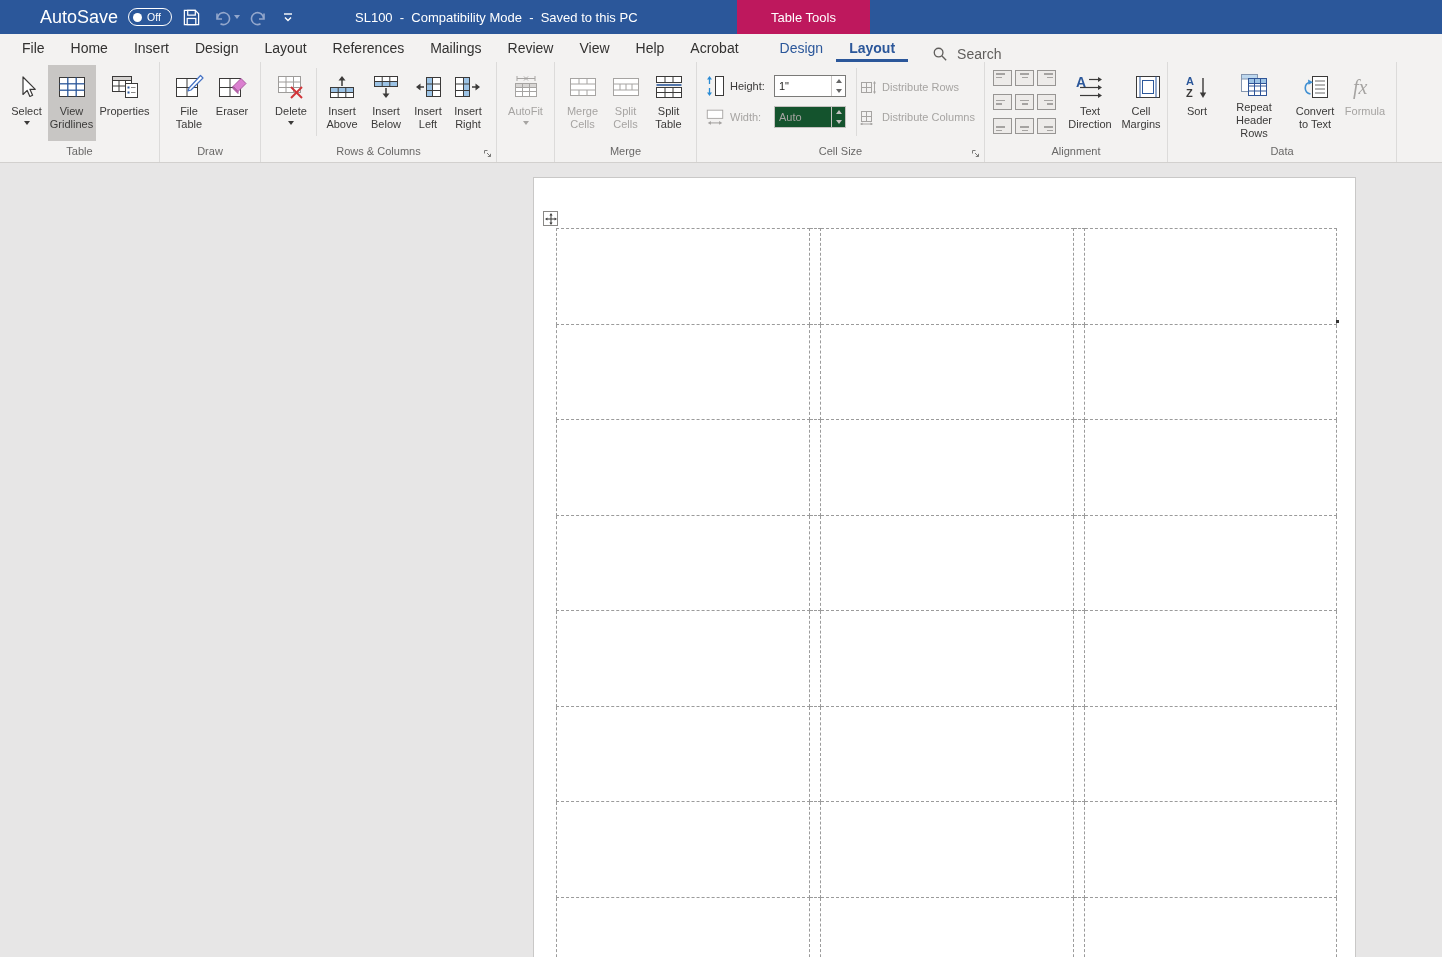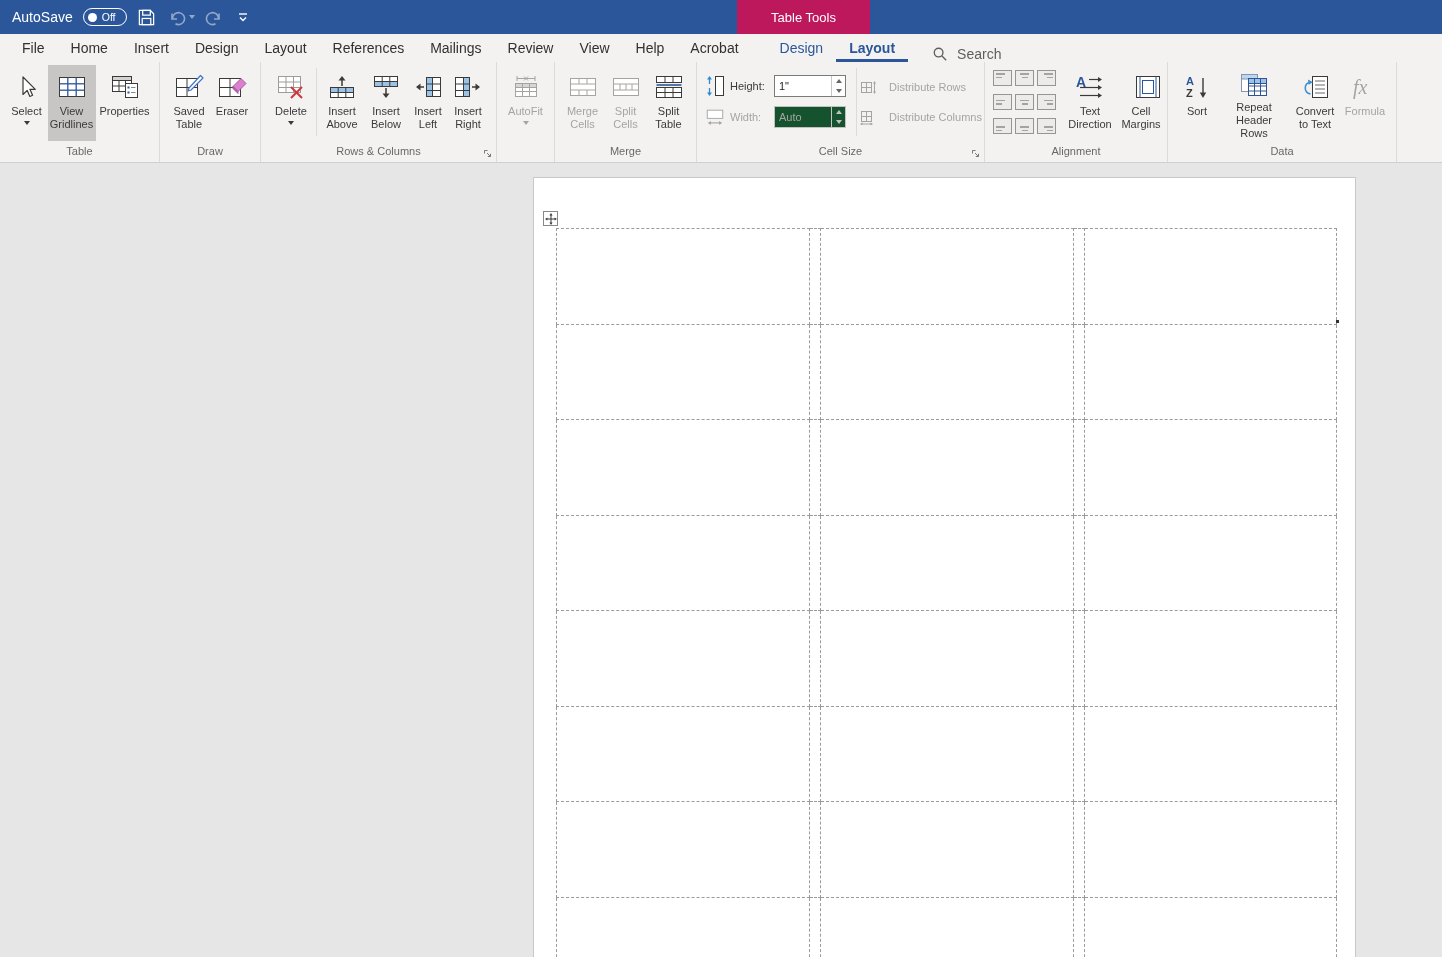--- a/index.html
+++ b/index.html
@@ -2,21 +2,21 @@
 <html><head>
 <meta charset="utf-8">
 <style>
   * { margin:0; padding:0; box-sizing:border-box; }
   html,body { width:1442px; height:957px; overflow:hidden; }
   body { font-family:"Liberation Sans", sans-serif; background:#e7e6e6; position:relative; }
 
   
   .titlebar { position:absolute; left:0; top:0; width:1442px; height:34px; background:#2b579a; }
   .qat { position:absolute; left:12px; top:0; height:34px; display:flex; align-items:center; gap:10px; }
-  .autosave-label { color:#fff; font-size:14px; }
+  .autosave-label { color:#fff; font-size:18px;margin-left:28px; }
   .toggle-pill { width:44px; height:18px; border:1.5px solid #fff; border-radius:10px; display:flex; align-items:center; cursor:default; }
   .toggle-knob { width:9px; height:9px; border-radius:50%; background:#fff; margin-left:4px; }
   .toggle-text { color:#fff; font-size:10.5px; margin-left:5px; }
   .qat-btn { display:flex; align-items:center; }
   .title-text { position:absolute; left:355px; top:0; height:34px; display:flex; align-items:center; color:#fff; font-size:13px; white-space:pre; }
   .tt-box { position:absolute; left:737px; top:0; width:133px; height:34px; background:#be185d; color:#fff; font-size:13px; display:flex; align-items:center; justify-content:center; }
 
   
   .menubar { position:absolute; left:0; top:34px; width:1442px; height:28px; background:#f3f2f1; display:flex; align-items:stretch; padding-left:9px; }
   .mtab { font-size:14px; color:#323130; padding:0 13px; display:flex; align-items:center; cursor:default; }
@@ -48,21 +48,21 @@
   .spinbox { display:flex; width:72px; height:22px; border:1px solid #7a7a78; background:#fff; }
   .spinbox input { width:56px; border:0; outline:0; font-size:11px; padding-left:4px; font-family:"Liberation Sans",sans-serif; background:transparent; color:#252423; }
   .spin { width:14px; border-left:1px solid #c8c6c4; display:flex; flex-direction:column; }
   .spin div { flex:1; display:flex; align-items:center; justify-content:center; }
   .tri-up { width:0; height:0; border-left:3px solid transparent; border-right:3px solid transparent; border-bottom:4px solid #666; }
   .tri-dn { width:0; height:0; border-left:3px solid transparent; border-right:3px solid transparent; border-top:4px solid #666; }
   .spinbox.dis { border-color:#c3c1bf; background:#14532d; }
   .spinbox.dis input { color:#a6a4a2; }
   .spinbox.dis .tri-up { border-bottom-color:#c3c1bf; } .spinbox.dis .tri-dn { border-top-color:#c3c1bf; }
   .dist-col { display:flex; flex-direction:column; gap:10px; padding-top:12px; }
-  .dist-btn { display:flex; align-items:center; gap:12px; font-size:11px; color:#a6a4a2; cursor:default; height:20px; }
+  .dist-btn { display:flex; align-items:center; gap:5px; font-size:11px; color:#a6a4a2; cursor:default; height:20px; }
 
   
   .al-grid { display:grid; grid-template-columns:repeat(3,19px); grid-auto-rows:16px; gap:8px 3px; padding:5px 6px 0 8px; }
   .al-btn { border:1px solid #979593; background:#edebe9; display:flex; flex-direction:column; padding:2px 2px; gap:2px; cursor:default; }
   .al-btn i { display:block; height:1.5px; background:#a5a3a1; }
   .al-btn .b1 { width:9px; } .al-btn .b2 { width:6px; }
   .jt { justify-content:flex-start; } .jc { justify-content:center; } .jb { justify-content:flex-end; }
   .at { align-items:flex-start; } .ac { align-items:center; } .ab { align-items:flex-end; }
 
   
@@ -114,20 +114,21 @@
     </span>
     <span class="qat-btn">
       <span>
         <svg width="16" height="14" viewBox="0 0 16 14">
             <line x1="4" y1="4" x2="12" y2="4" stroke="#fff" stroke-width="1.4"></line>
             <polyline points="5,7.5 8,10.5 11,7.5" fill="none" stroke="#fff" stroke-width="1.4"></polyline>
           </svg>
       </span>
     </span>
   </div>
+  <div class="title-text">SL100  -  Compatibility Mode  -  Saved to this PC</div>
   <div class="tt-box">Table Tools</div>
 </div>
 
 <div class="menubar">
   <span class="mtab">File</span>
   <span class="mtab">Home</span>
   <span class="mtab">Insert</span>
   <span class="mtab">Design</span>
   <span class="mtab">Layout</span>
   <span class="mtab">References</span>
@@ -199,21 +200,21 @@
     <div class="grp-content">
       <div class="bb" style="width:44px;">
         <span class="ico">
           <svg width="30" height="26" viewBox="0 0 30 26">
               <rect x="2.5" y="4.5" width="21" height="18" fill="#fff" stroke="#3b3a39"></rect>
               <line x1="13" y1="4.5" x2="13" y2="22.5" stroke="#3b3a39"></line>
               <line x1="2.5" y1="13.5" x2="23.5" y2="13.5" stroke="#3b3a39"></line>
               <path d="M26.5 1.5 L29 4 L17 16 L14 17 L15 14 Z" fill="#fff" stroke="#4472c4" stroke-width="1.2" stroke-linejoin="round"></path>
             </svg>
         </span>
-        <span class="lbl">Saved Table</span>
+        <span class="lbl">File Table</span>
       </div>
       <div class="bb" style="width:42px;">
         <span class="ico">
           <svg width="30" height="26" viewBox="0 0 30 26">
               <rect x="2.5" y="4.5" width="21" height="18" fill="#fff" stroke="#3b3a39"></rect>
               <line x1="13" y1="4.5" x2="13" y2="22.5" stroke="#3b3a39"></line>
               <line x1="2.5" y1="13.5" x2="23.5" y2="13.5" stroke="#3b3a39"></line>
               <path d="M16 12.5 L24 4.5 L29 9.5 L21 17.5 Z" fill="#db7fd0" stroke="#a85a9e" stroke-linejoin="round"></path>
               <path d="M16 12.5 L21 17.5 L21 19.5 L16 14.5 Z" fill="#b85aa8" stroke="#a85a9e" stroke-linejoin="round"></path>
             </svg>

